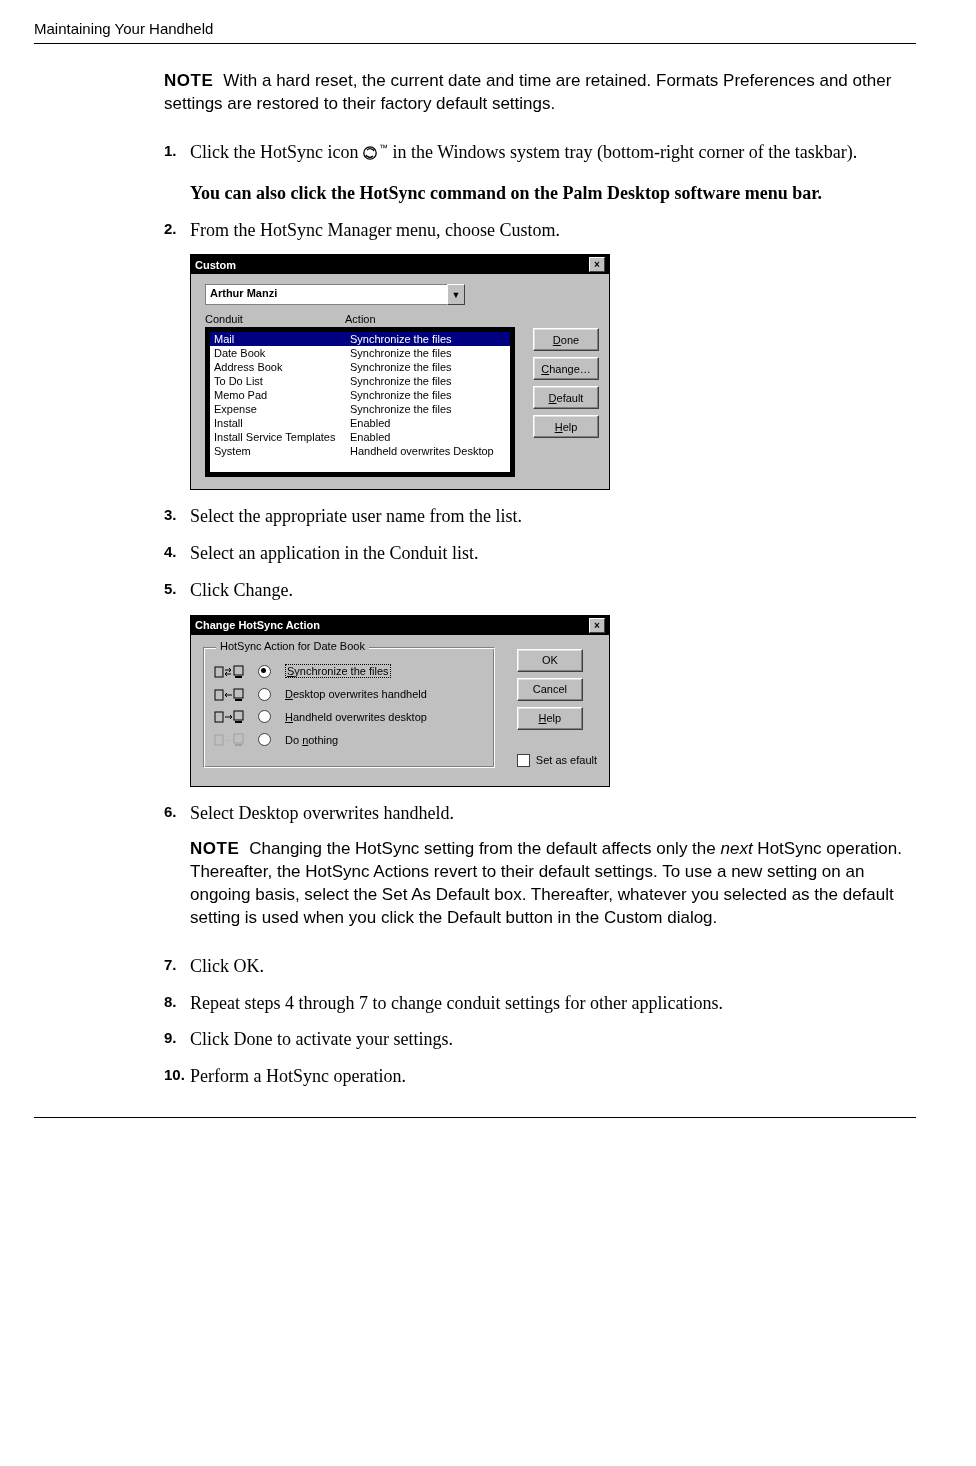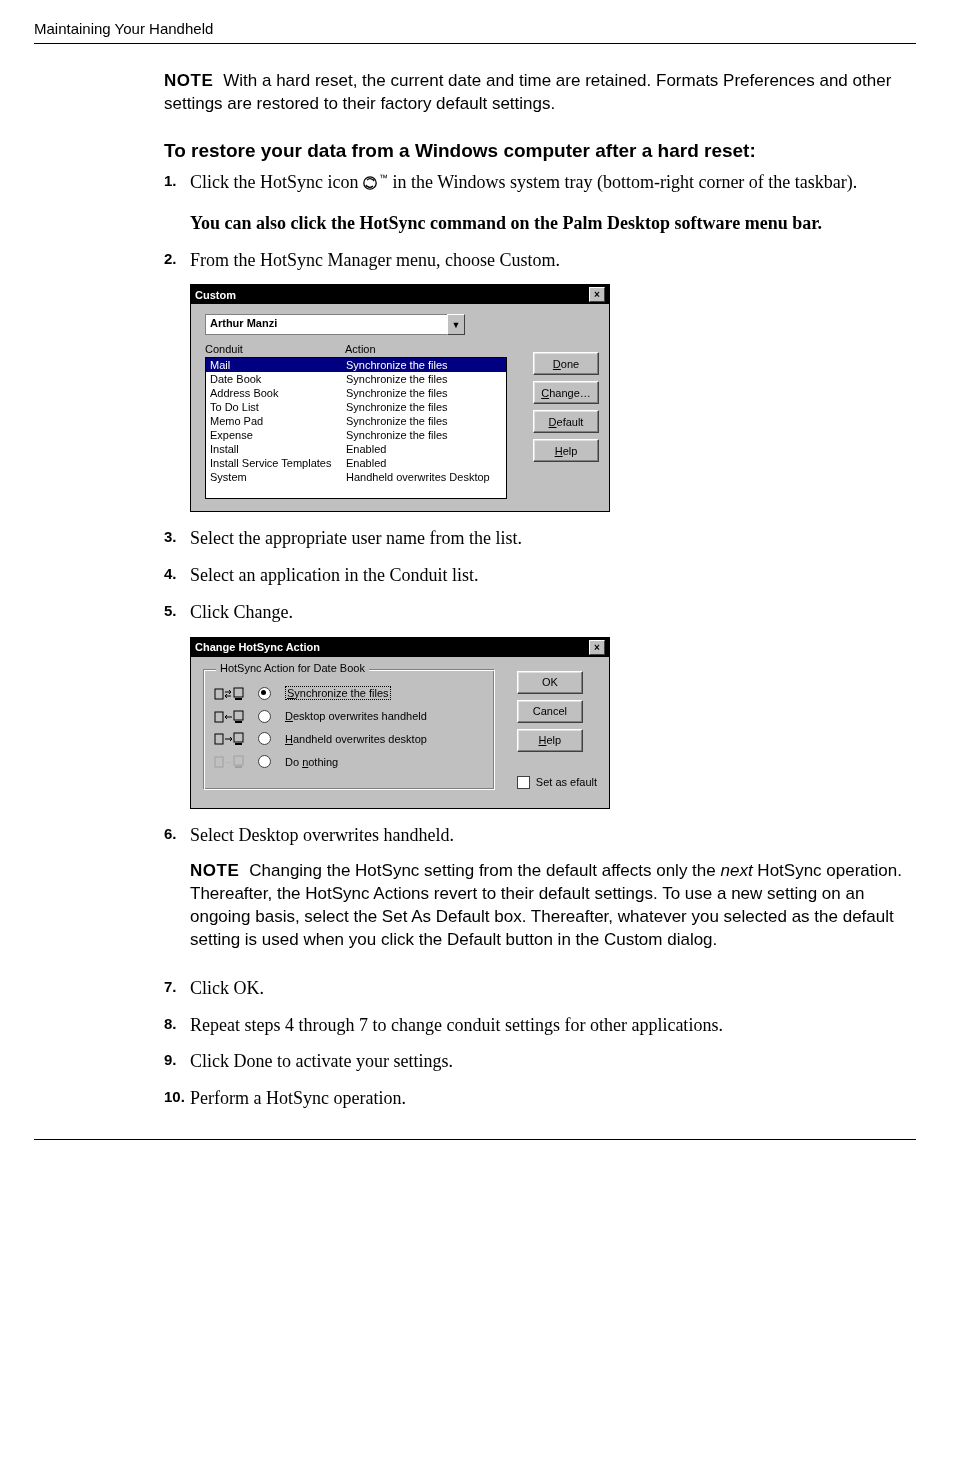--- a/index.html
+++ b/index.html
@@ -124,31 +124,31 @@
     border:1px solid #fff;
     border-right-color:#404040; border-bottom-color:#404040;
     display:flex; align-items:center; justify-content:center;
     font-size:9px;
   }
   .list-headers {
     display:flex; margin: 6px 0 2px 0; font-size:11px;
   }
   .list-headers span:first-child { width: 140px; }
   .listbox {
-    background:#fff; border:1px solid #000000;
+    background:#fff; border:5px solid #000000;
     width: 300px; height: 140px; overflow:hidden;
   }
   .listrow { display:flex; font-size:11px; padding:1px 4px; }
   .listrow.sel { background:#000080; color:#fff; }
   .listrow span:first-child { width: 136px; }
   .btn-col {
     position:absolute;
   }
   .dlg1 .dlg-inner { position:relative; }
-  .dlg1 .btn-col { right: 10px; top: 48px; display:flex; flex-direction:column; gap:6px;}
+  .dlg1 .btn-col { right: 10px; top: 54px; display:flex; flex-direction:column; gap:6px;}
   .winbtn {
     background:#c0c0c0;
     border:1px solid #fff;
     border-right-color:#404040; border-bottom-color:#404040;
     width: 64px; height:21px;
     font-size:11px;
     box-shadow: inset -1px -1px 0 #808080, inset 1px 1px 0 #dfdfdf;
     display:flex; align-items:center; justify-content:center;
   }
   .winbtn .ul { text-decoration: underline; }
@@ -200,21 +200,20 @@
 <div class="page">
   <div class="running-head">Maintaining Your Handheld</div>
   <div class="rule"></div>
 
   <div class="content">
 
     <div class="note-block">
       <span class="note-label">NOTE</span><span>With a hard reset, the current date and time are retained. Formats Preferences and other settings are restored to their factory default settings.</span>
     </div>
 
-    <div class="section-head">To restore your data from a Windows computer after a hard reset:</div>
 
     <div class="step">
       <div class="step-num">1.</div>
       <div class="step-body">
         <span>Click the HotSync icon </span>
         <span class="hotsync-icon">
           <svg width="16" height="14" viewBox="0 0 16 14">
             <circle cx="7" cy="7" r="6.2" fill="none" stroke="#000" stroke-width="1.3"></circle>
             <path d="M4 4 A4 4 0 0 1 10 4" fill="none" stroke="#000" stroke-width="1.3"></path>
             <path d="M10 10 A4 4 0 0 1 4 10" fill="none" stroke="#000" stroke-width="1.3"></path>

